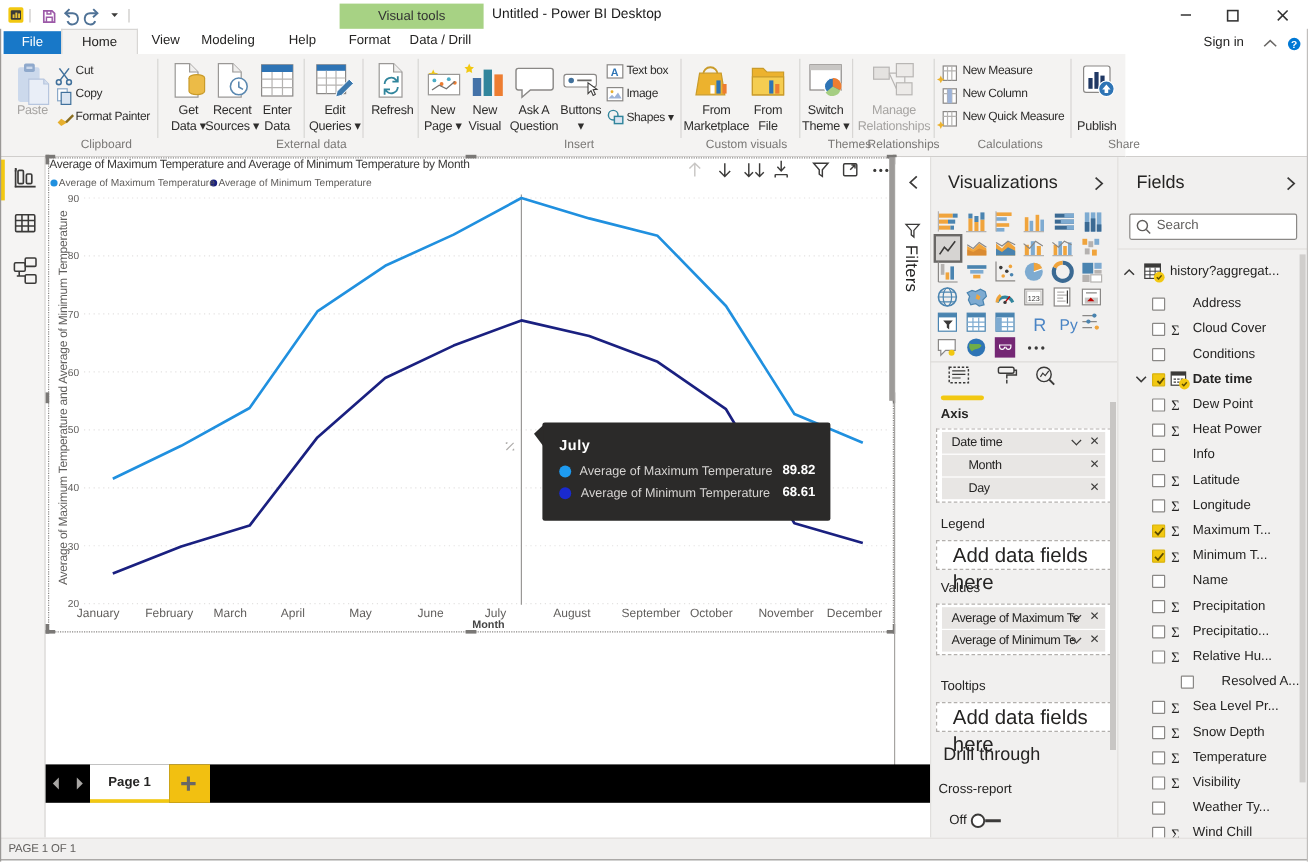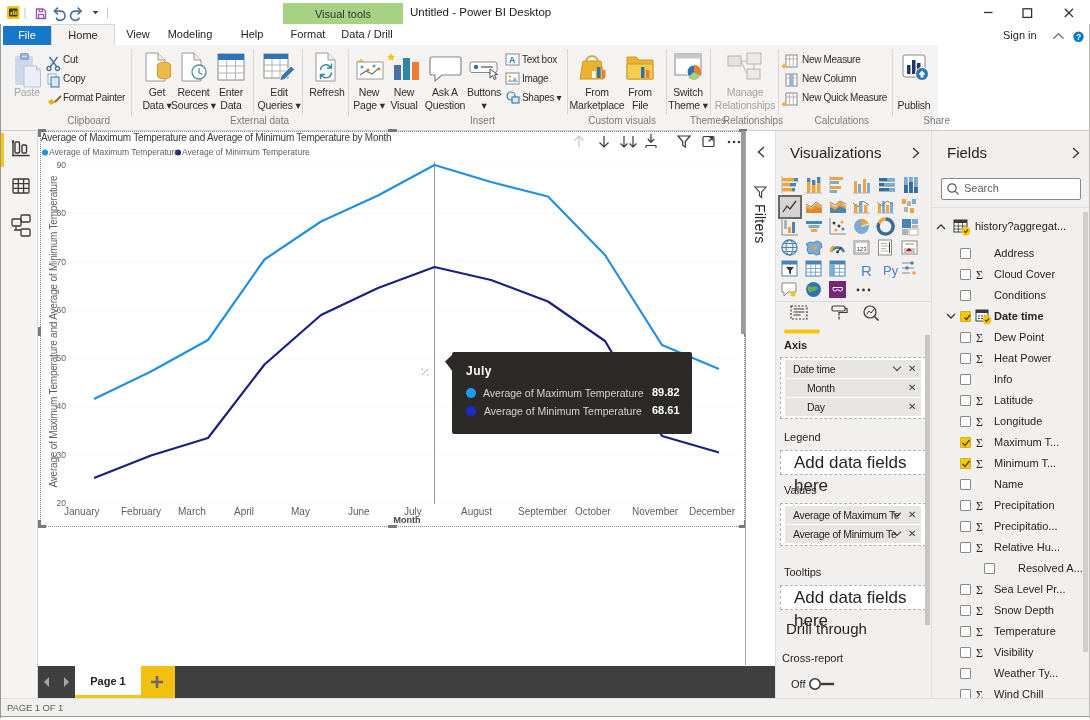--- a/index.html
+++ b/index.html
@@ -27,21 +27,21 @@
 
 #canvas { left:39px; top:131px; width:712px; height:535px; background:#fff; }
 
 #charttitle { left:41px; top:132px; font-size:10px; letter-spacing:-0.25px; color:#3b3a39; }
 .legtxt { position:absolute; top:147px; font-size:8.5px; color:#605E5C; }
 .ytick { position:absolute; width:22px; text-align:right; font-size:8.5px; color:#605E5C; }
 .xtick { position:absolute; top:506px; width:60px; text-align:left; font-size:10px; color:#605E5C; }
 #ytitle { left:-117px; top:326px; width:340px; transform:rotate(-90deg); transform-origin:center; font-size:10px; letter-spacing:-0.2px; color:#605E5C; text-align:center; }
 #xtitle { left:377px; top:515px; width:60px; text-align:center; font-size:9px; color:#444; font-weight:bold; }
 
-#navrow { left:38px; top:666px; width:737px; height:32px; background:#404040; }
+#navrow { left:38px; top:637px; width:737px; height:32px; background:#000000; }
 #page1tab { position:absolute; left:37px; top:0; width:66px; height:32px; background:#fff; border-bottom:3px solid #F2C811; font-size:11px; font-weight:bold; text-align:center; line-height:30px; color:#252423;}
 #plustab { position:absolute; left:103px; top:0; width:34px; height:32px; background:#F2C011; }
 #statusbar { left:0; top:698px; width:1090px; height:19px; background:#F1F0EF; border-top:1px solid #e1dfdd; border-bottom:1px solid #9a9896; font-size:9.5px; letter-spacing:-0.1px; color:#605E5C; line-height:17px; padding-left:7px;}
 
 #filterspane { left:746px; top:131px; width:29px; height:535px; background:#fff; }
 #vispanel { left:775px; top:131px; width:156px; height:567px; background:#F1F0EF; border-left:1px solid #e1dfdd; }
 #fieldspanel { left:931px; top:131px; width:159px; height:567px; background:#F1F0EF; border-left:1px solid #e1dfdd; }
 .paneltitle { position:absolute; font-size:15px; color:#252423; }
 
 .well { position:absolute; left:780px; width:146px; border:1px dashed #b3b0ad; background:#fff; padding:2px 4px 1px 4px; }

